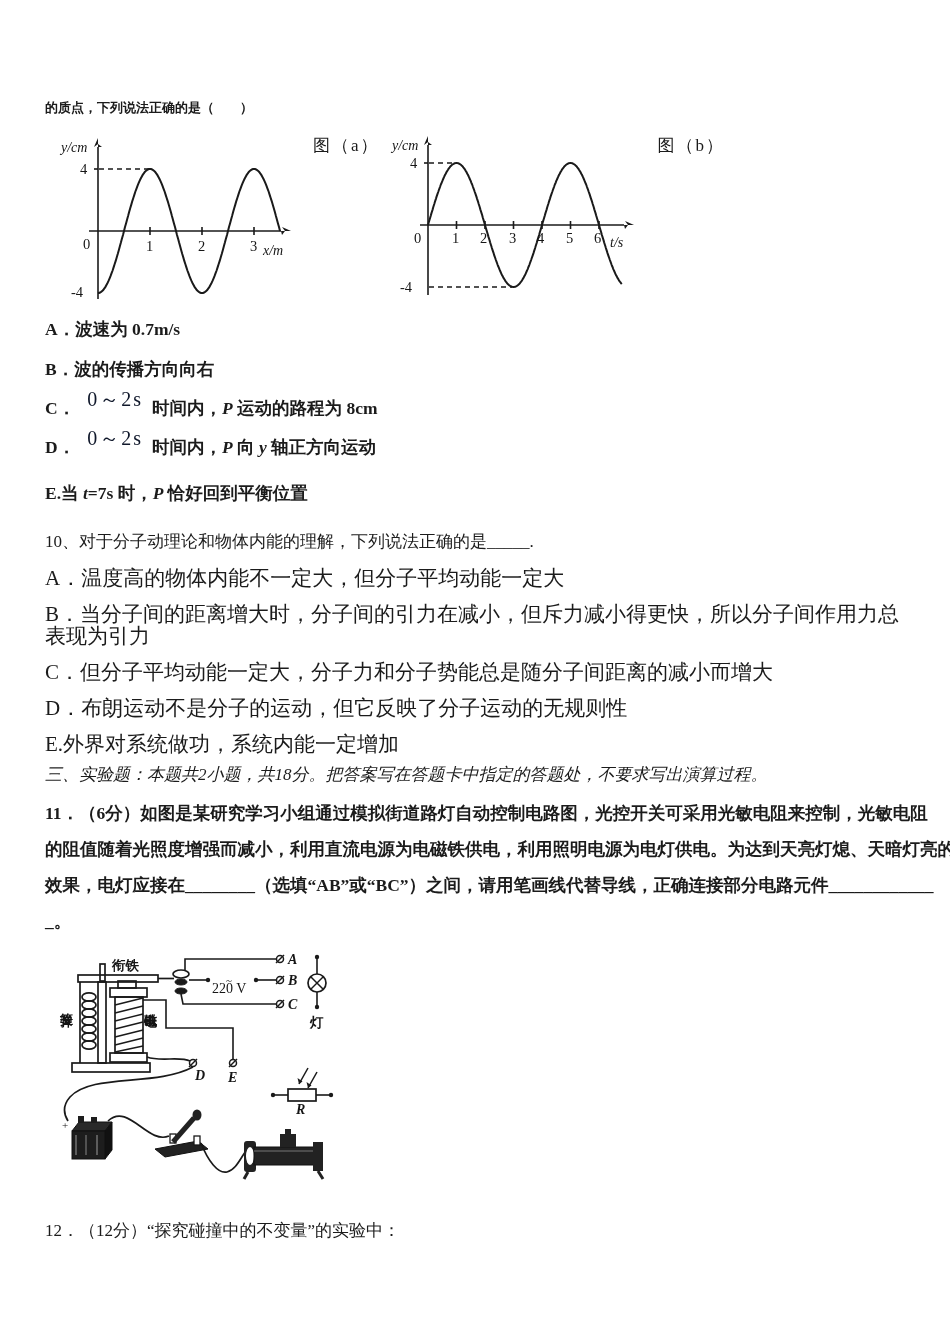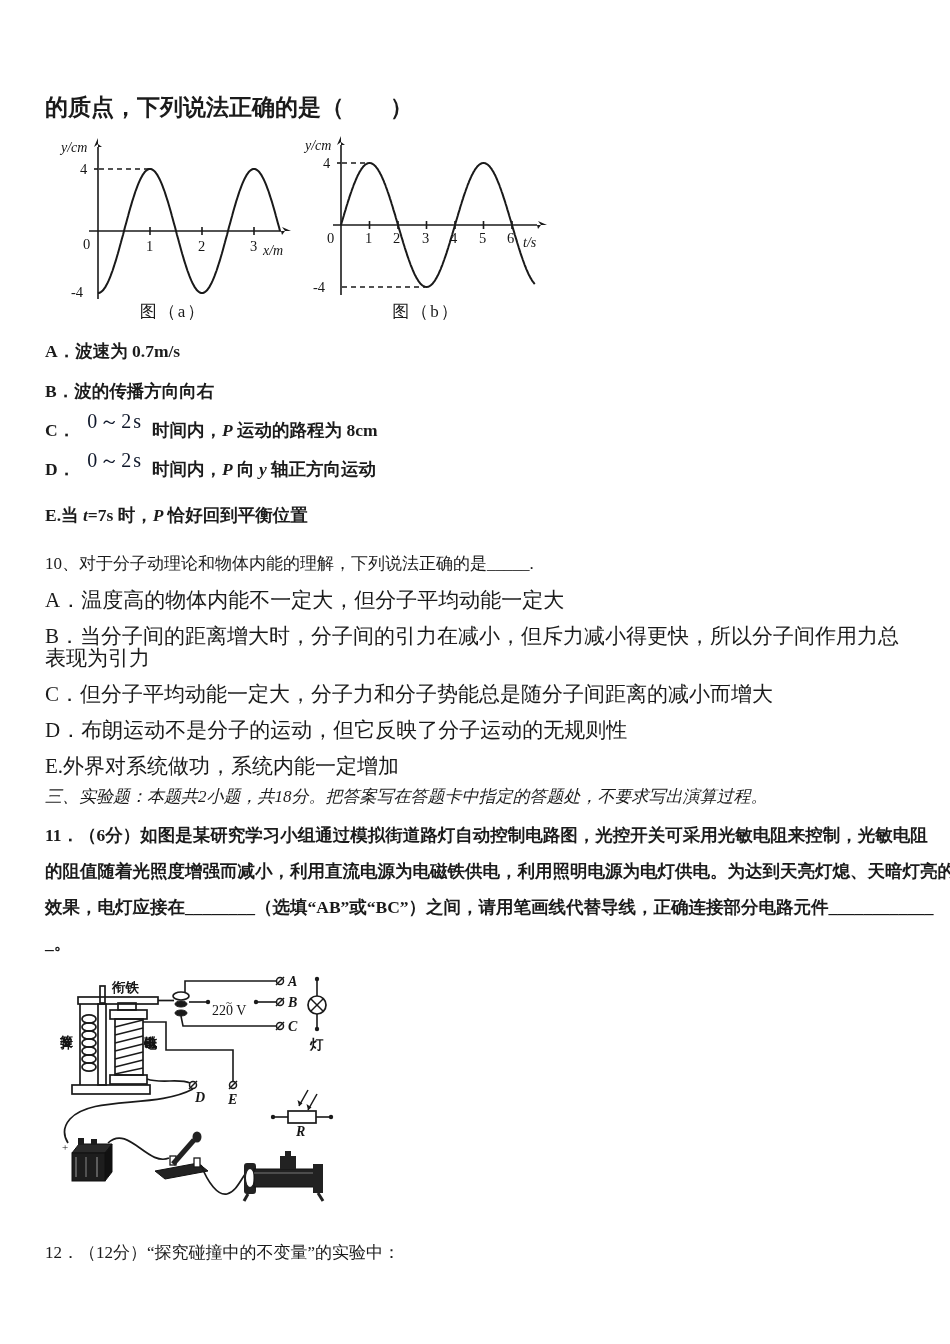--- a/index.html
+++ b/index.html
@@ -1,20 +1,20 @@
 <!DOCTYPE html>
 <html><head>
 <meta charset="utf-8">
 <style>
   html,body{margin:0;padding:0;background:#fff;}
   body{width:950px;height:1344px;font-family:"Liberation Serif","DejaVu Serif",serif;color:#1b1b1b;overflow:hidden;}
   .page{padding:97px 40px 0 45px;}
-  .intro{font-size:23px;font-weight:700;line-height:22px;}
+  .intro{font-size:13px;font-weight:700;line-height:22px;}
   .figrow{display:flex;gap:8px;margin-top:16px;margin-left:8px;}
-  .figbox{display:flex;flex-direction:column;}
+  .figbox{display:flex;flex-direction:row;gap:20px;}
   .figbox svg{display:block;}
   .figcap{font-size:17px;text-align:center;line-height:22px;letter-spacing:2px;}
   .opt{font-size:17.5px;font-weight:700;line-height:24px;margin-top:16px;}
   .opt-f{margin-top:14px;}
   .formula{font-family:"Liberation Serif","DejaVu Serif",serif;font-weight:400;color:#0f172a;font-size:20px;position:relative;top:-8px;margin:0 9px 0 12px;letter-spacing:2px;}
   .it{font-style:italic;}
   .q10stem{font-size:17px;font-weight:400;margin-top:26px;line-height:22px;}
   .q10opt{font-size:21px;font-weight:400;margin-top:14px;line-height:22px;}
   .sect{font-size:17px;font-weight:400;margin-top:8px;line-height:24px;font-style:italic;}
   .q11line{font-size:17.5px;font-weight:700;line-height:36px;white-space:nowrap;}

